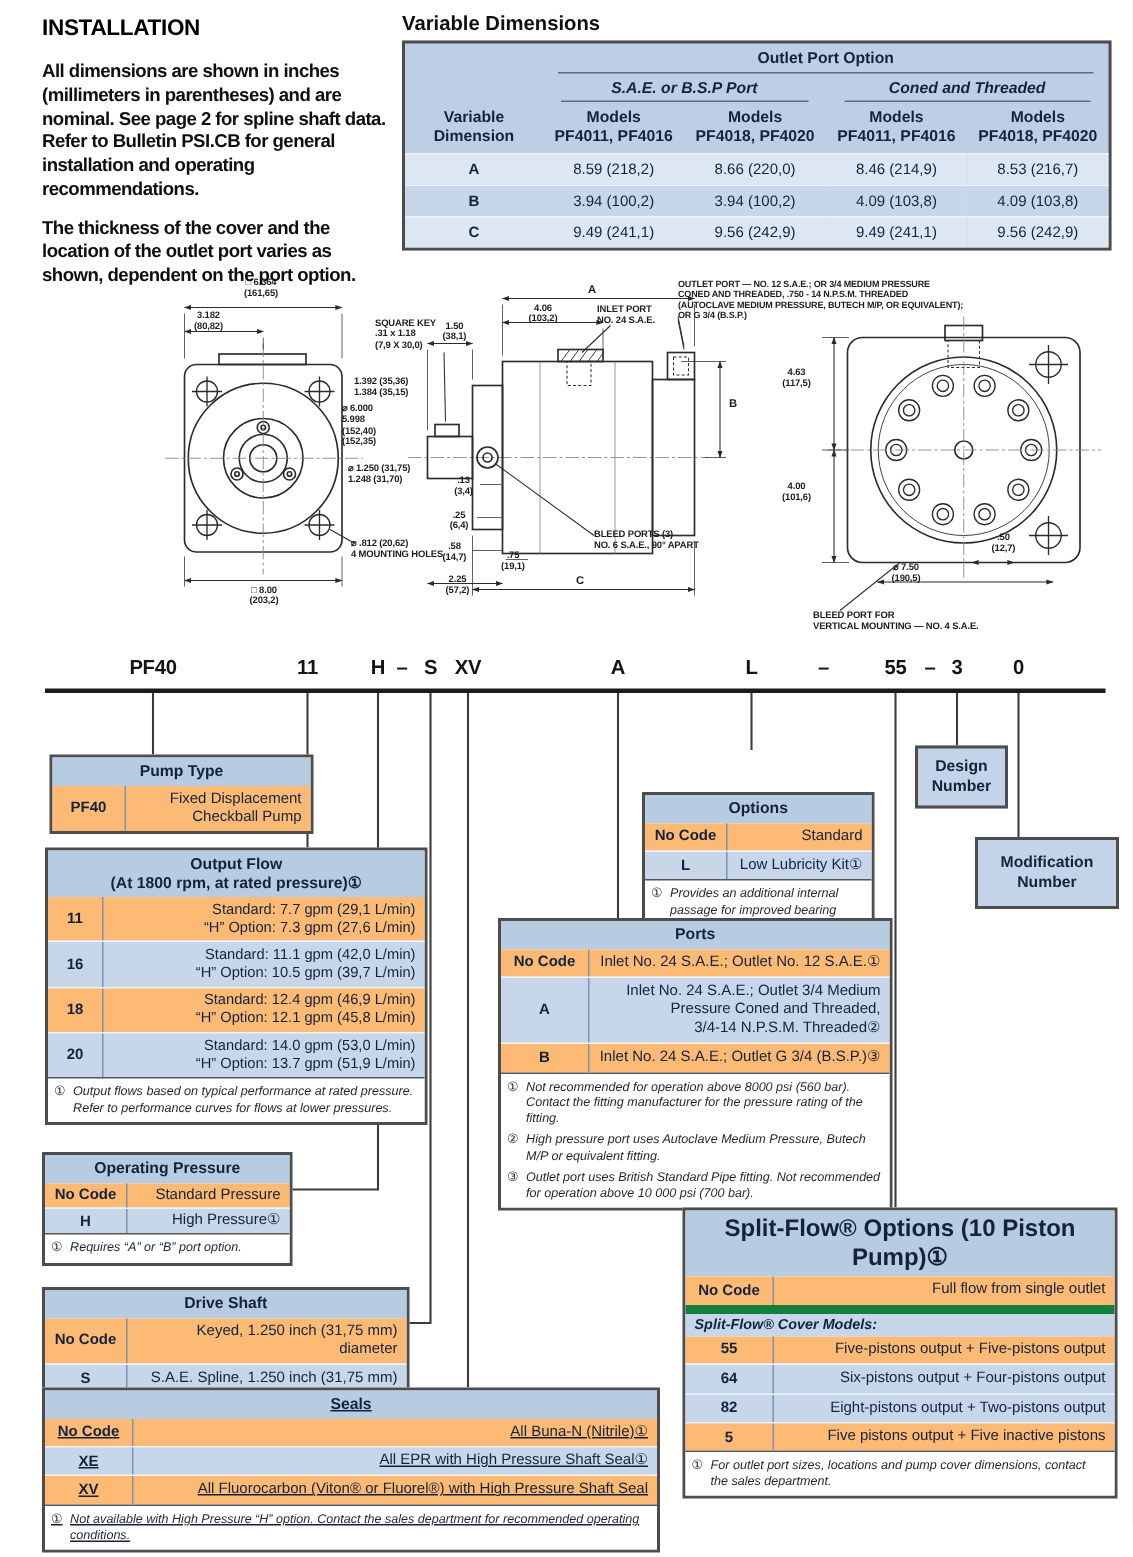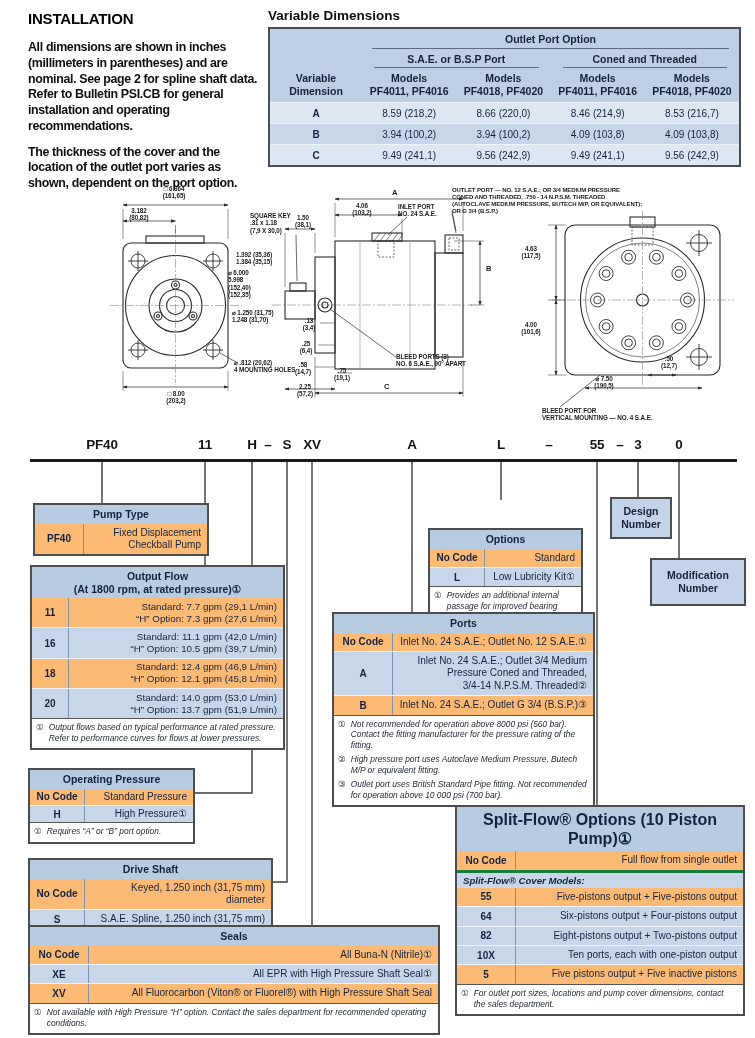--- a/index.html
+++ b/index.html
@@ -12,21 +12,21 @@
   #install p{font-size:12.4px;font-weight:bold;letter-spacing:-0.35px;line-height:1.27;margin:0 0 10px 0;}
 
   
   #vdim-title{position:absolute;left:268px;top:8px;font-size:13.5px;font-weight:bold;color:#0f0f0f;}
   #vdim{position:absolute;left:268px;top:27px;width:469px;border:2px solid #4d4d4d;
         background:#bccfe4;z-index:2;}
   .vd-grid{display:grid;grid-template-columns:92px 1fr 1fr 1fr 1fr;}
   .vd-span{grid-column:2/6;grid-row:1;text-align:center;font-weight:bold;font-size:10.5px;
            padding:4px 0 3px;border-bottom:1.5px solid #5a6b82;margin:0 10px;}
   .vd-g{text-align:center;font-weight:bold;font-size:10.5px;padding:4px 0 2px;
-        border-bottom:1.2px solid #5a6b82;margin:0 12px;grid-row:2;}
+        border-bottom:1.2px solid #5a6b82;margin:0 12px;grid-row:2;font-style:italic;}
   .vd-g1{grid-column:2/4;} .vd-g2{grid-column:4/6;}
   .vd-c0{grid-column:1;grid-row:1/4;display:flex;align-items:flex-end;justify-content:center;
          font-weight:bold;font-size:10.5px;text-align:center;padding-bottom:5px;line-height:1.2;}
   .vd-mh{grid-row:3;text-align:center;font-weight:bold;font-size:10.5px;padding:4px 0 5px;line-height:1.2;}
   .vd-cell{text-align:center;font-size:10px;padding:4.5px 0;border-top:1px solid #edf2f8;}
   .vr-a{background:#dde7f3;} .vr-b{background:#c7d7e9;}
   .pre{white-space:pre-line;}
 
   
   #drawing{position:absolute;left:0;top:183px;width:755px;height:252px;z-index:1;}
@@ -79,27 +79,27 @@
   .bg-a{background:#fdba74;} .bg-b{background:#c7d7e9;}
   .tcode{flex:0 0 52px;display:flex;align-items:center;justify-content:center;text-align:center;
          font-weight:bold;font-size:10px;border-right:1.2px solid #7e94ae;padding:2px 1px;}
   .tdesc{flex:1;font-size:10px;padding:3px 6px;line-height:1.24;display:flex;flex-direction:column;
          justify-content:center;text-align:right;}
   .tfoot{background:#fff;border-top:1.5px solid #555;padding:3px 6px 4px 4px;
          display:flex;flex-direction:column;gap:3px;}
   .fn{display:flex;gap:5px;font-style:italic;font-size:8.4px;line-height:1.3;color:#1f2530;}
   .fn .sym{font-style:normal;font-size:8.6px;flex:0 0 auto;}
   .subhead{background:#c7d7e9;font-size:9.6px;font-style:italic;font-weight:bold;
-           padding:2px 6px;border-top:3px solid #15803d;}
+           padding:2px 6px;border-top:6px solid #15803d;}
   #t-pump{left:33px;top:503px;width:172px;}   #t-pump .tcode{flex-basis:46px;}
   #t-flow{left:30px;top:565px;width:251px;}   #t-flow .tcode{flex-basis:34px;}
   #t-flow .tdesc{font-size:9.8px;padding:2.5px 6px;}
   #t-press{left:28px;top:768px;width:163px;}  #t-press .tdesc{padding:2px 6px;}
   #t-shaft{left:28px;top:858px;width:241px;}
-  #t-seals{left:28px;top:925px;width:408px;}  #t-seals .tcode{flex-basis:56px;}
+  #t-seals{left:28px;top:925px;width:408px;text-decoration:underline;}  #t-seals .tcode{flex-basis:56px;}
   #t-options{left:428px;top:500px;width:151px;margin-top:28px;}
   #t-ports{left:332px;top:612px;width:259px;} #t-ports .tcode{flex-basis:56px;}
   #t-split{left:455px;top:805px;width:286px;} #t-split .tcode{flex-basis:56px;}
   #t-split .thead{font-size:16px;}
   .nbox{position:absolute;border:2px solid #4d4d4d;background:#c3d4e8;display:flex;align-items:center;
         justify-content:center;text-align:center;font-weight:bold;font-size:10.5px;line-height:1.25;
         z-index:2;white-space:pre-line;}
   #box-design{left:610px;top:497px;width:58px;height:38px;}
   #box-mod{left:650px;top:558px;width:92px;height:44px;}
 </style>
@@ -523,24 +523,20 @@
       <div class="tdesc">Five-pistons output + Five-pistons output</div>
     </div>
     <div class="trow bg-b">
       <div class="tcode">64</div>
       <div class="tdesc">Six-pistons output + Four-pistons output</div>
     </div>
     <div class="trow bg-b">
       <div class="tcode">82</div>
       <div class="tdesc">Eight-pistons output + Two-pistons output</div>
     </div>
-    <div class="trow bg-b">
-      <div class="tcode">10X</div>
-      <div class="tdesc">Ten ports, each with one-piston output</div>
-    </div>
     <div class="trow bg-a">
       <div class="tcode">5</div>
       <div class="tdesc">Five pistons output + Five inactive pistons</div>
     </div>
     <div class="tfoot">
       <div class="fn">
           <span class="sym">①</span>
           <span>For outlet port sizes, locations and pump cover dimensions, contact the sales department.</span>
         </div>
     </div>

